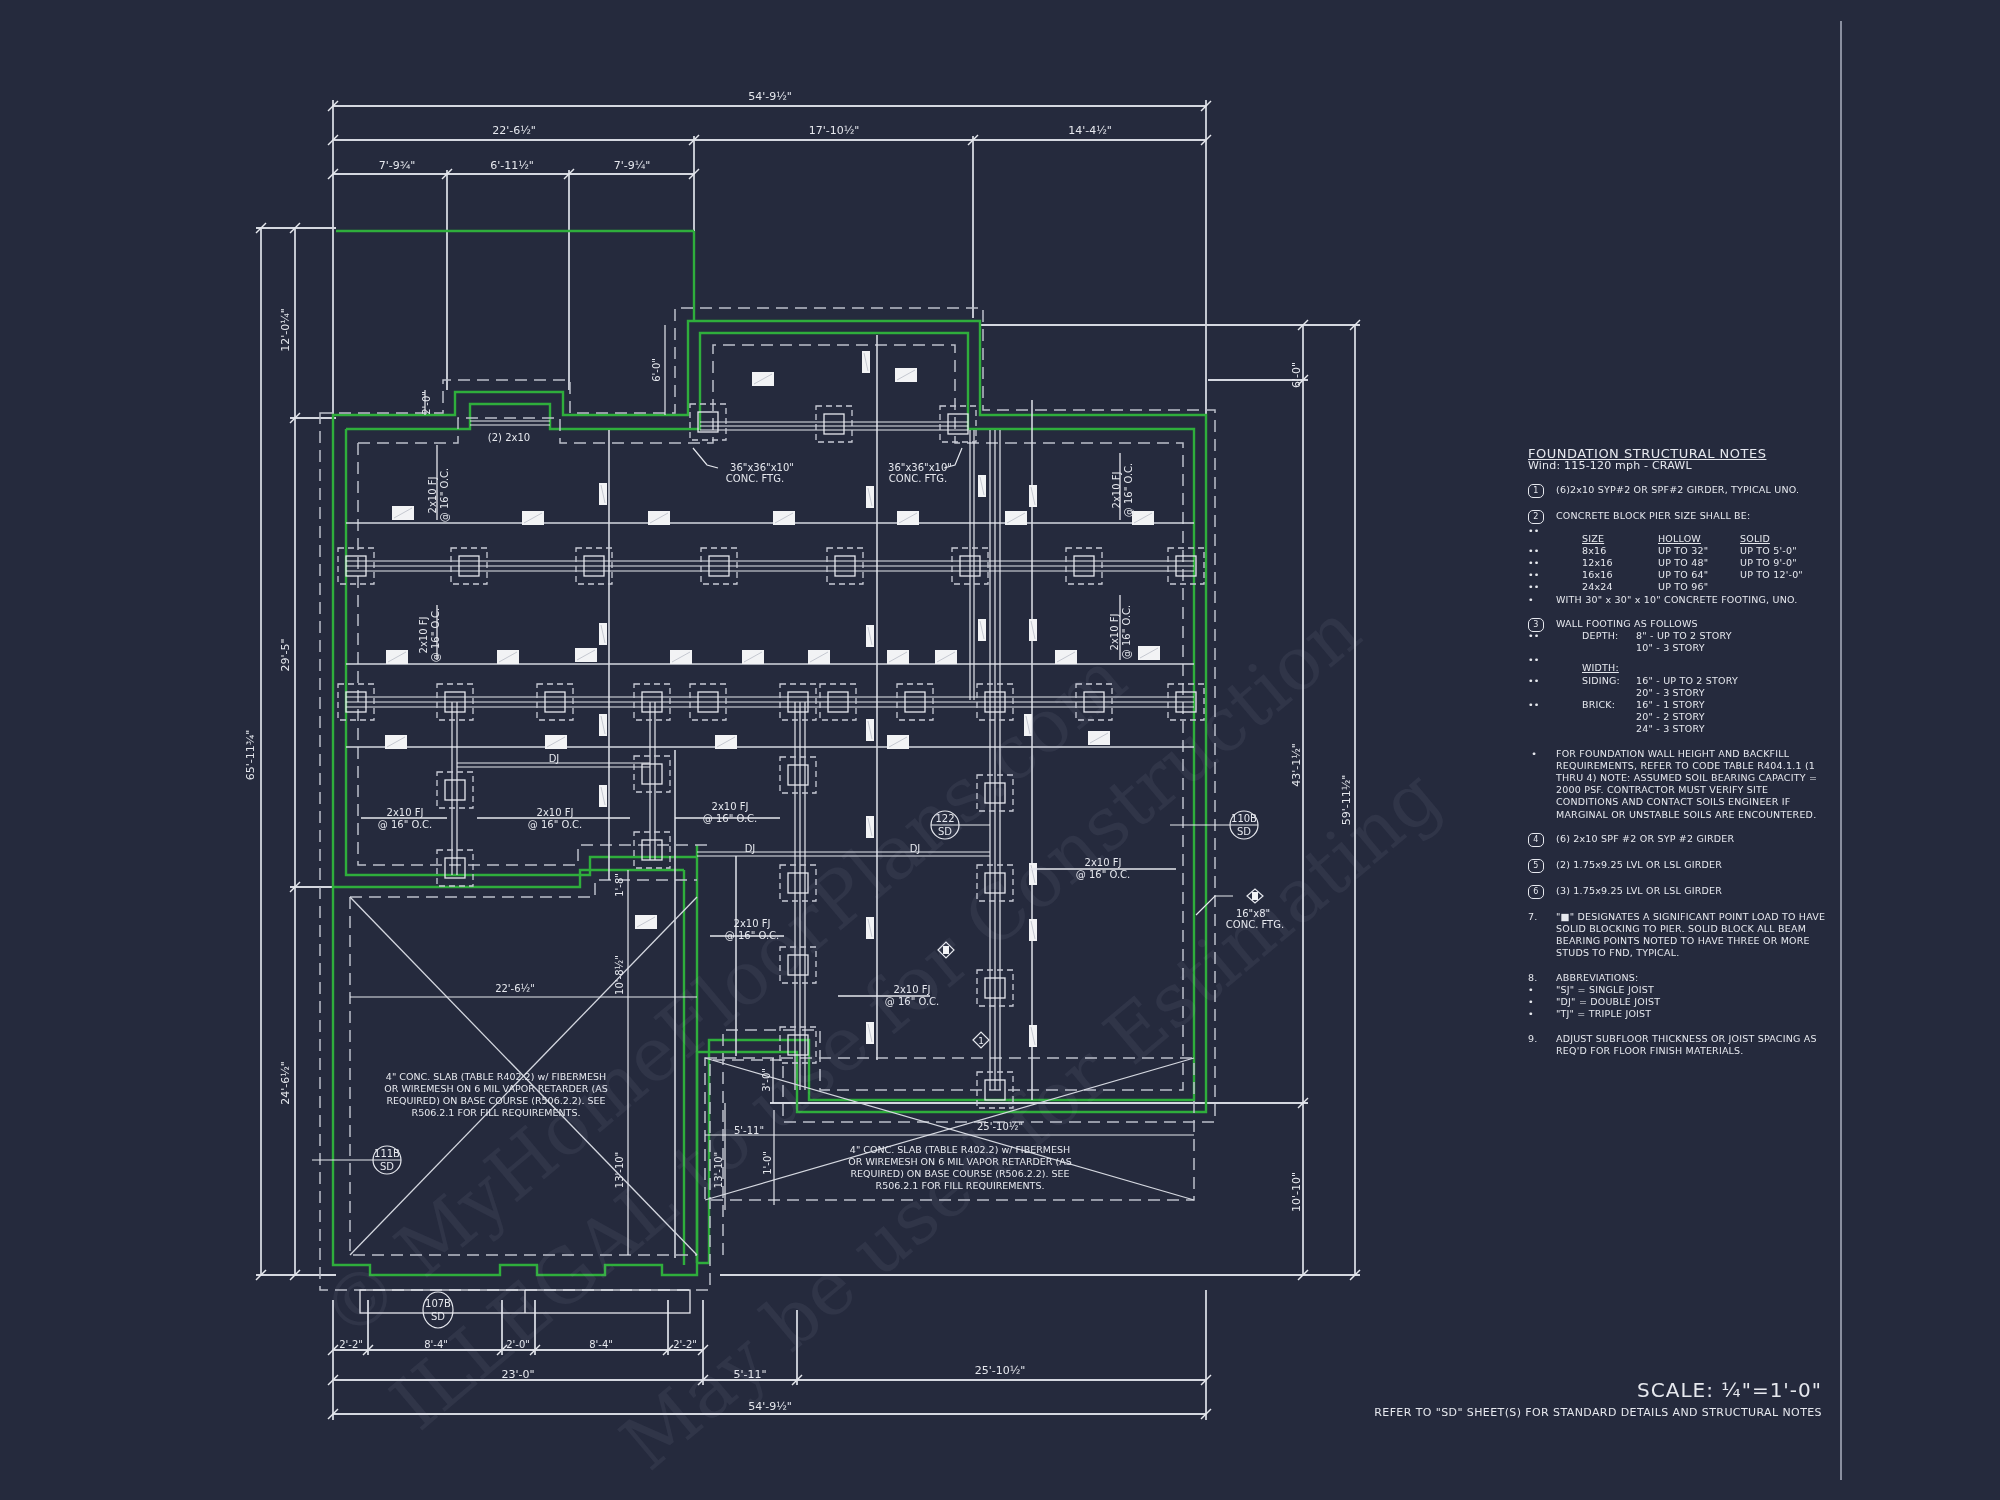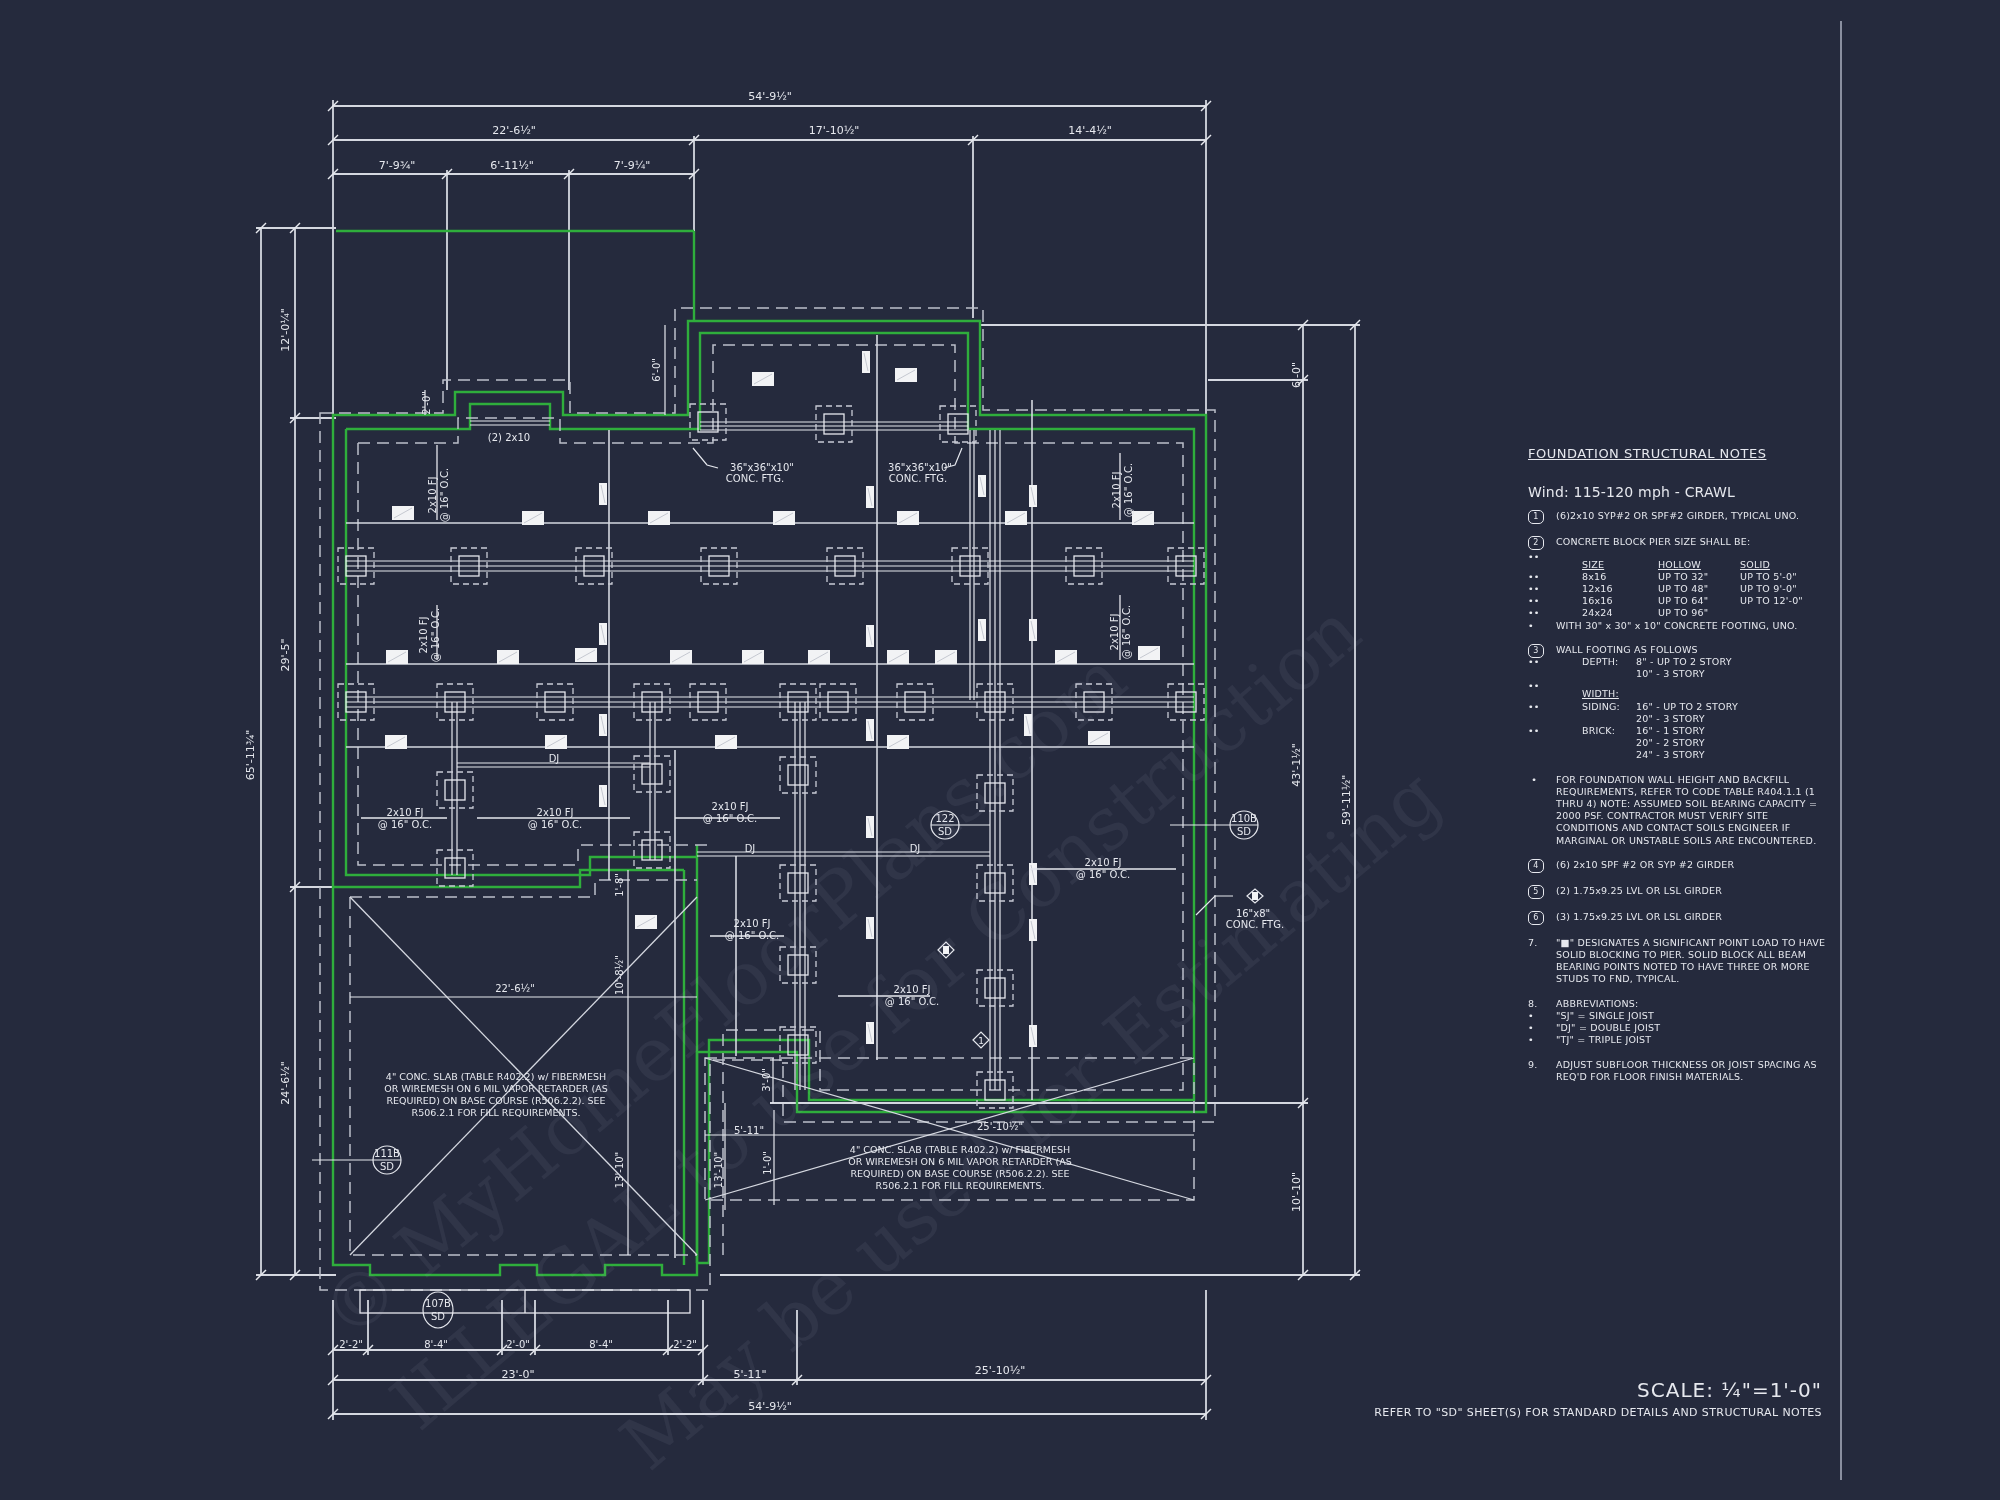--- a/index.html
+++ b/index.html
@@ -1,21 +1,21 @@
 <!DOCTYPE html>
 <html><head>
 <meta charset="utf-8">
 <style>
   html,body{margin:0;padding:0;background:#252a3d;}
   body{width:2000px;height:1500px;position:relative;overflow:hidden;font-family:"DejaVu Sans",sans-serif;color:#e6e8ee;}
   #sheet{position:absolute;left:0;top:0;width:2000px;height:1500px;}
   svg text{font-family:"DejaVu Sans",sans-serif;fill:#e6e8ee;}
   .notes{position:absolute;left:1528px;top:448px;width:300px;font-size:9.5px;line-height:12.2px;color:#e6e8ee;letter-spacing:0.2px;}
   .notes .ntitle{font-size:13px;text-decoration:underline;letter-spacing:0.5px;}
-  .notes .nsub{font-size:14px;margin-bottom:12px;margin-top:26px;}
+  .notes .nsub{font-size:11px;margin-bottom:12px;}
   .note{display:flex;margin-bottom:12px;}
   .note .num{width:28px;flex:none;}
   .note .hex{display:inline-block;width:14px;height:12px;border:1px solid #e6e8ee;border-radius:5px;text-align:center;font-size:8px;line-height:12px;}
   .note .body{flex:1;}
   .rows{margin-top:2px;}
   .row{display:flex;}
   .row .b{width:28px;margin-left:-28px;text-align:left;}
   .row .c1{width:56px;padding-left:26px;}
   .row .c2{width:82px;padding-left:20px;}
   .row .c3{width:100px;}

